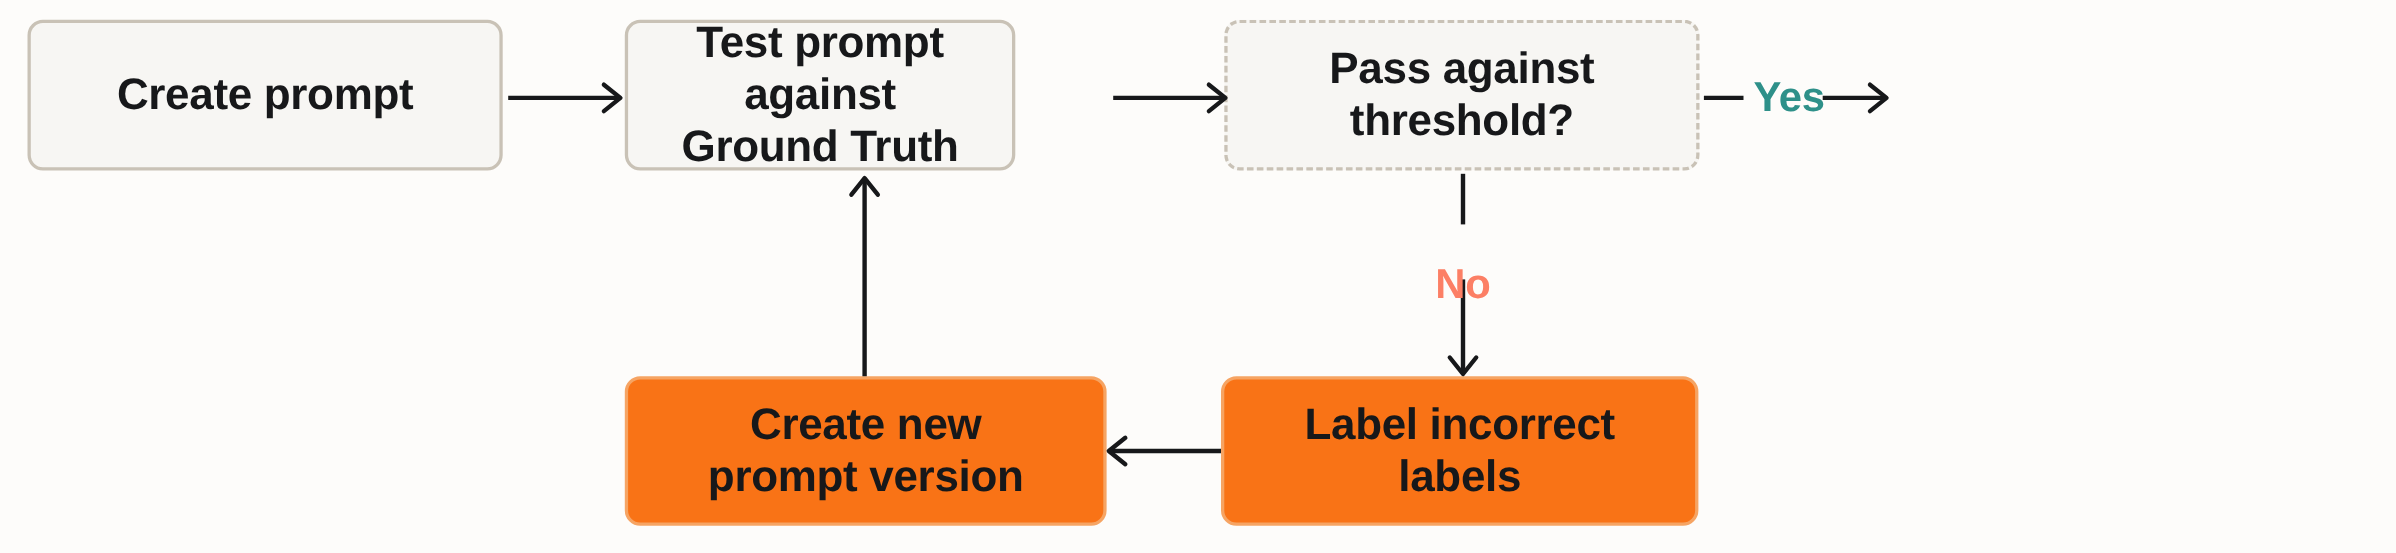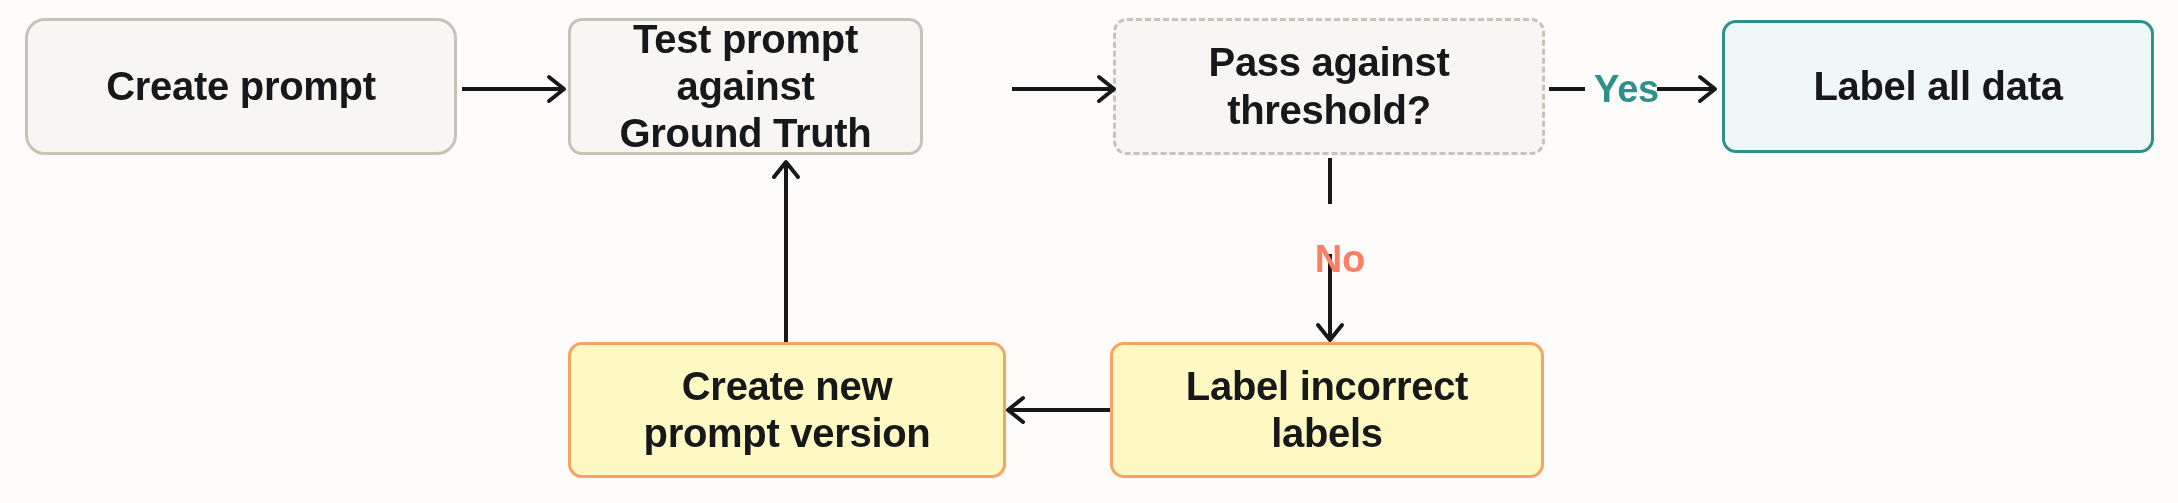--- a/index.html
+++ b/index.html
@@ -41,21 +41,21 @@
   }
   .node--decision {
     background: #f7f6f3;
     border: 3px dashed #c9c2b6;
   }
   .node--accent-teal {
     background: #f0f8f7;
     border: 3px solid #2e9089;
   }
   .node--accent-orange {
-    background: #fef9c3;
+    background: #f97316;
     border: 3px solid #f6a463;
   }
 
   
   .conn {
     position: absolute;
   }
   .conn svg {
     display: block;
     overflow: visible;
@@ -69,29 +69,28 @@
     white-space: nowrap;
   }
   .edge-label--yes { color: #2e9089; }
   .edge-label--no  { color: #fc7f65; }
 </style>
 </head>
 <body>
 
 <div id="canvas">
 
-  <div class="node node--neutral" style="left:25px; top:18px; width:432px; height:137px;border-radius:20px;">Create prompt</div>
+  <div class="node node--neutral" style="left:25px; top:18px; width:432px; height:137px;">Create prompt</div>
 
   <div class="node node--neutral" style="left:568px; top:18px; width:355px; height:137px;">Test prompt against
 Ground Truth</div>
 
   <div class="node node--decision" style="left:1113px; top:18px; width:432px; height:137px;">Pass against
 threshold?</div>
 
-  <div class="node node--accent-teal" style="left:1722px; top:20px; width:432px; height:133px;">Label all data</div>
 
   <div class="node node--accent-orange" style="left:1110px; top:342px; width:434px; height:136px;">Label incorrect
 labels</div>
 
   <div class="node node--accent-orange" style="left:568px; top:342px; width:438px; height:136px;">Create new
 prompt version</div>
 
   <div class="conn" style="left:462px; top:72px; width:110px; height:34px;">
     <svg width="110" height="34" viewBox="0 0 110 34" aria-hidden="true">
       <line x1="0" y1="17" x2="100" y2="17" stroke="#17181a" stroke-width="4"></line>
@@ -115,21 +114,21 @@
   </div>
   <div class="edge-label edge-label--yes" style="left:1589px; top:70px; width:70px; text-align:right;">Yes</div>
 
   <div class="conn" style="left:1313px; top:158px; width:34px; height:186px;">
     <svg width="34" height="186" viewBox="0 0 34 186" aria-hidden="true">
       <line x1="17" y1="0" x2="17" y2="46" stroke="#17181a" stroke-width="4"></line>
       <line x1="17" y1="96" x2="17" y2="180" stroke="#17181a" stroke-width="4"></line>
       <polyline points="5,167 17,182 29,167" fill="none" stroke="#17181a" stroke-width="4" stroke-linecap="round" stroke-linejoin="round"></polyline>
     </svg>
   </div>
-  <div class="edge-label edge-label--no" style="left:1295px; top:240px; width:70px; text-align:right;">No</div>
+  <div class="edge-label edge-label--no" style="left:1295px; top:240px; width:70px; text-align:center;">No</div>
 
   <div class="conn" style="left:1000px; top:393px; width:112px; height:34px;">
     <svg width="112" height="34" viewBox="0 0 112 34" aria-hidden="true">
       <line x1="110" y1="17" x2="10" y2="17" stroke="#17181a" stroke-width="4"></line>
       <polyline points="23,5 8,17 23,29" fill="none" stroke="#17181a" stroke-width="4" stroke-linecap="round" stroke-linejoin="round"></polyline>
     </svg>
   </div>
 
   <div class="conn" style="left:769px; top:158px; width:34px; height:186px;">
     <svg width="34" height="186" viewBox="0 0 34 186" aria-hidden="true">

